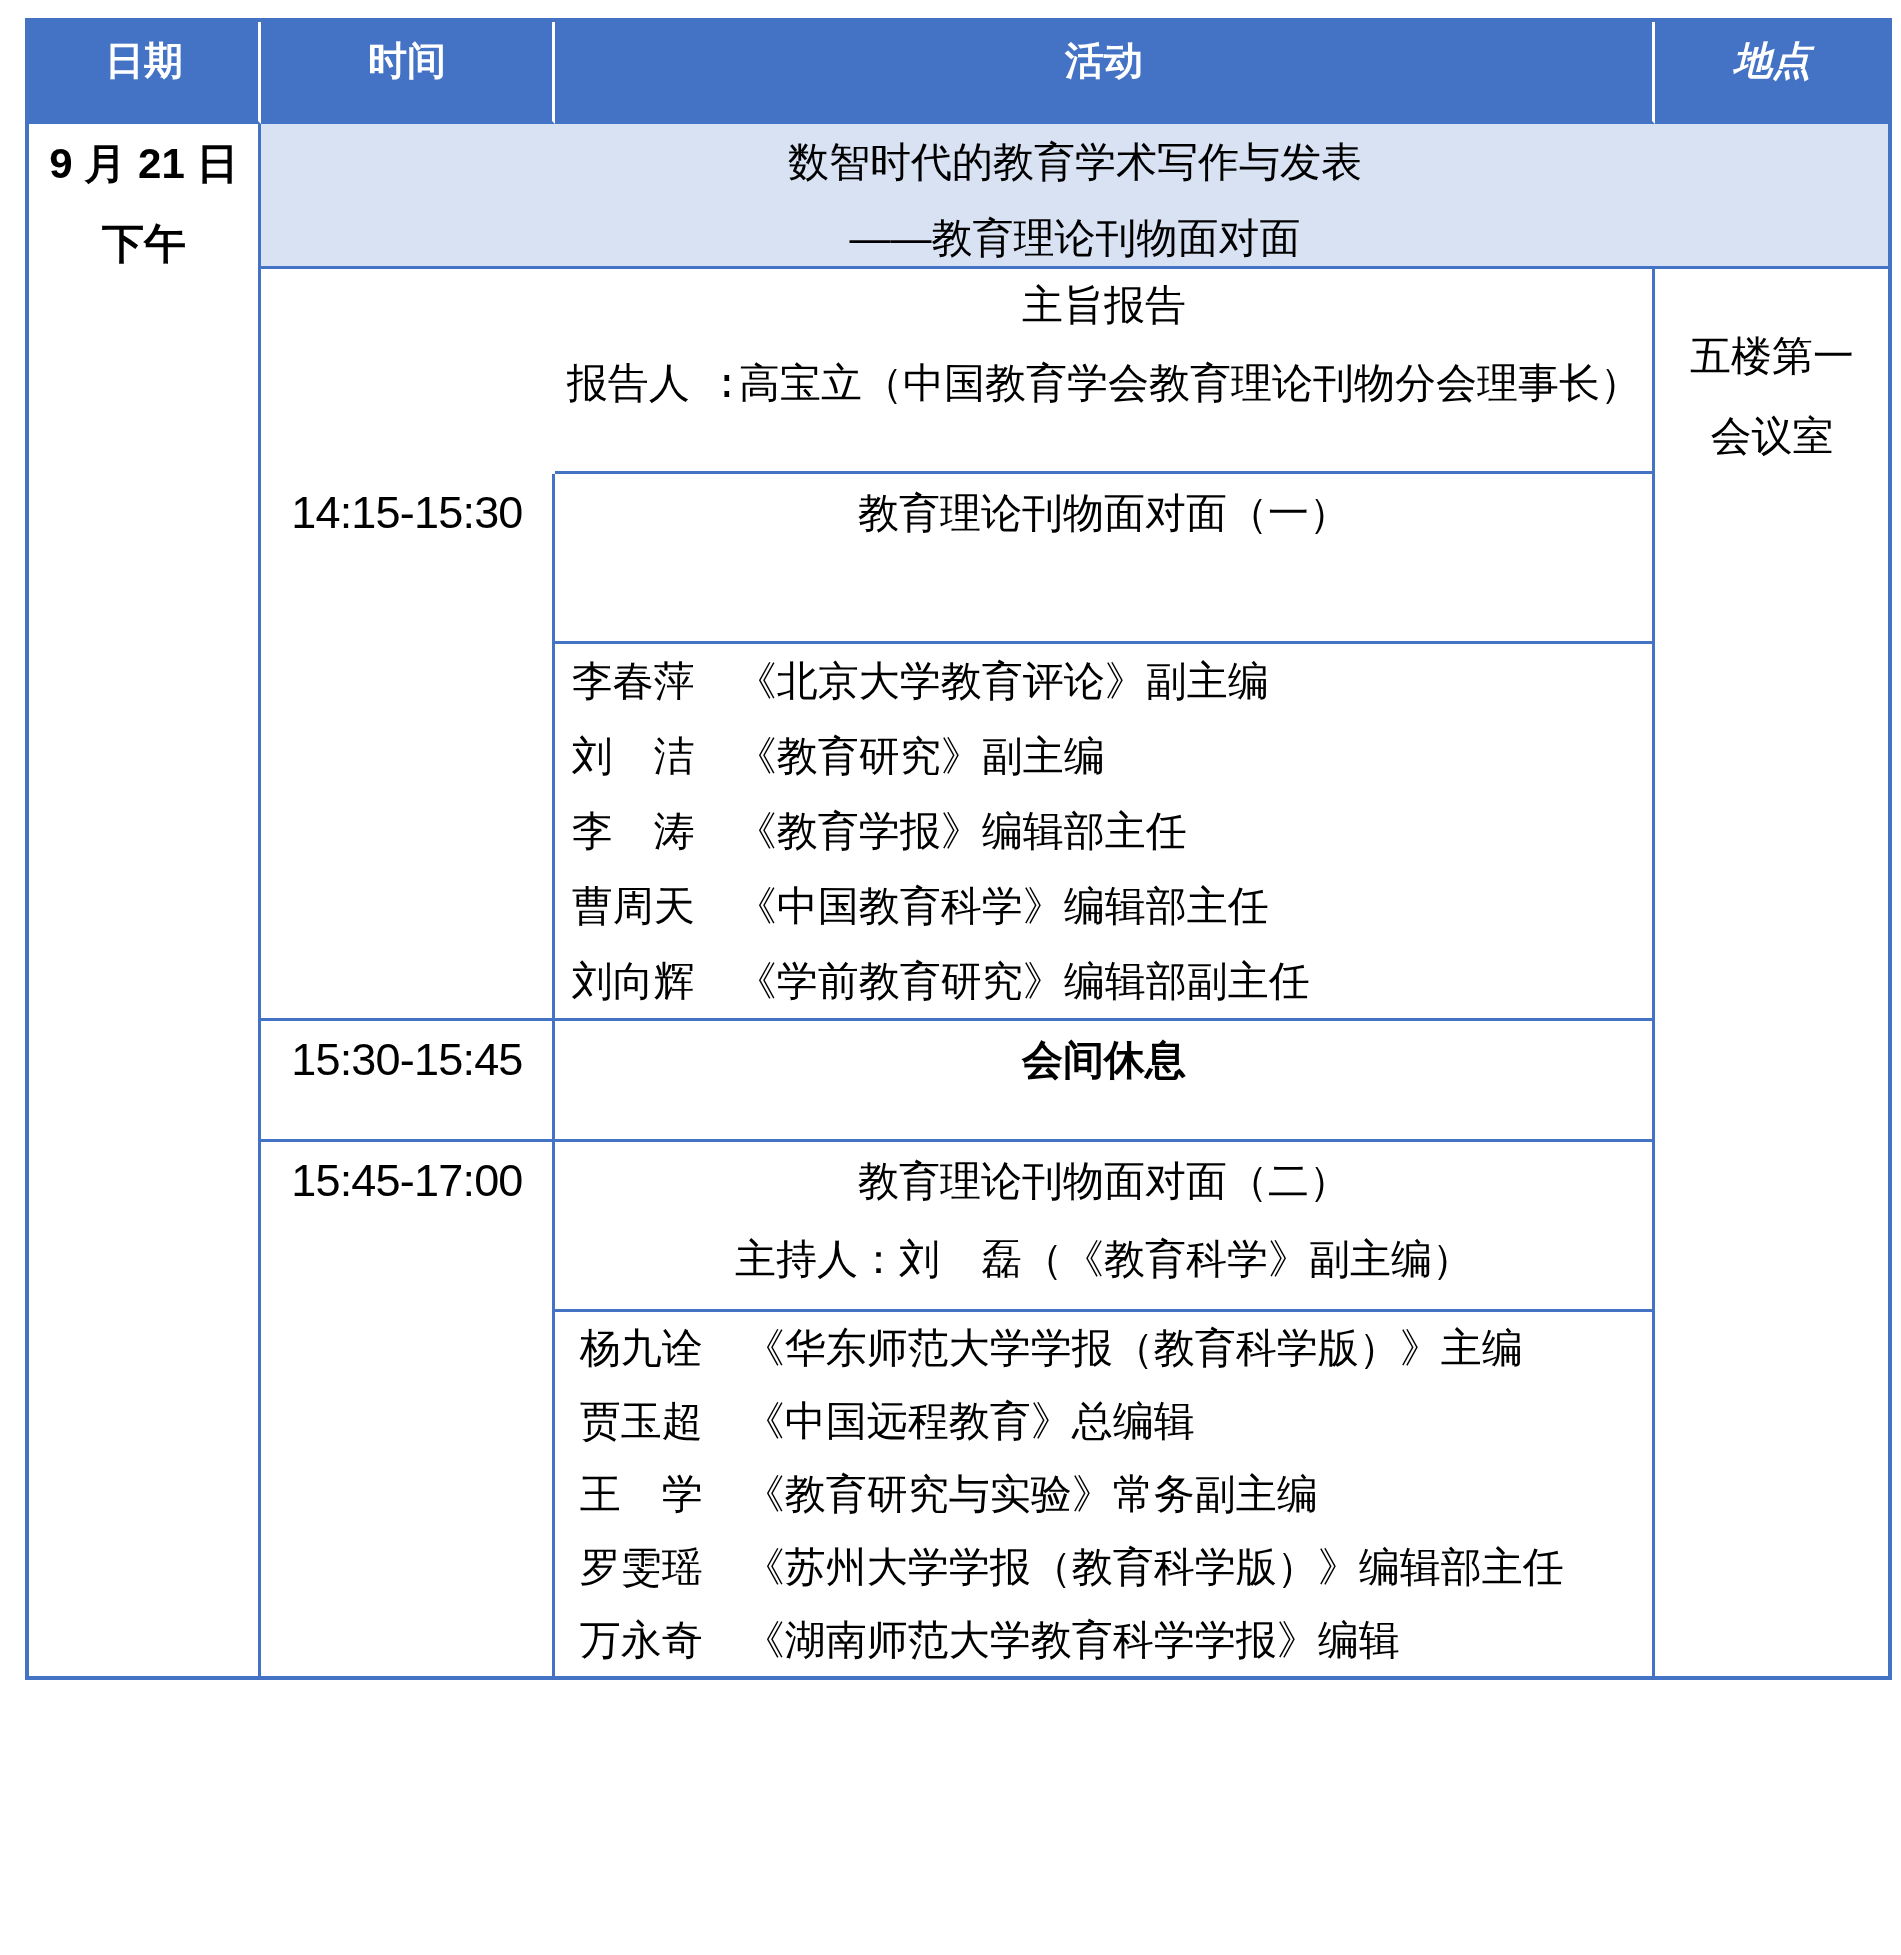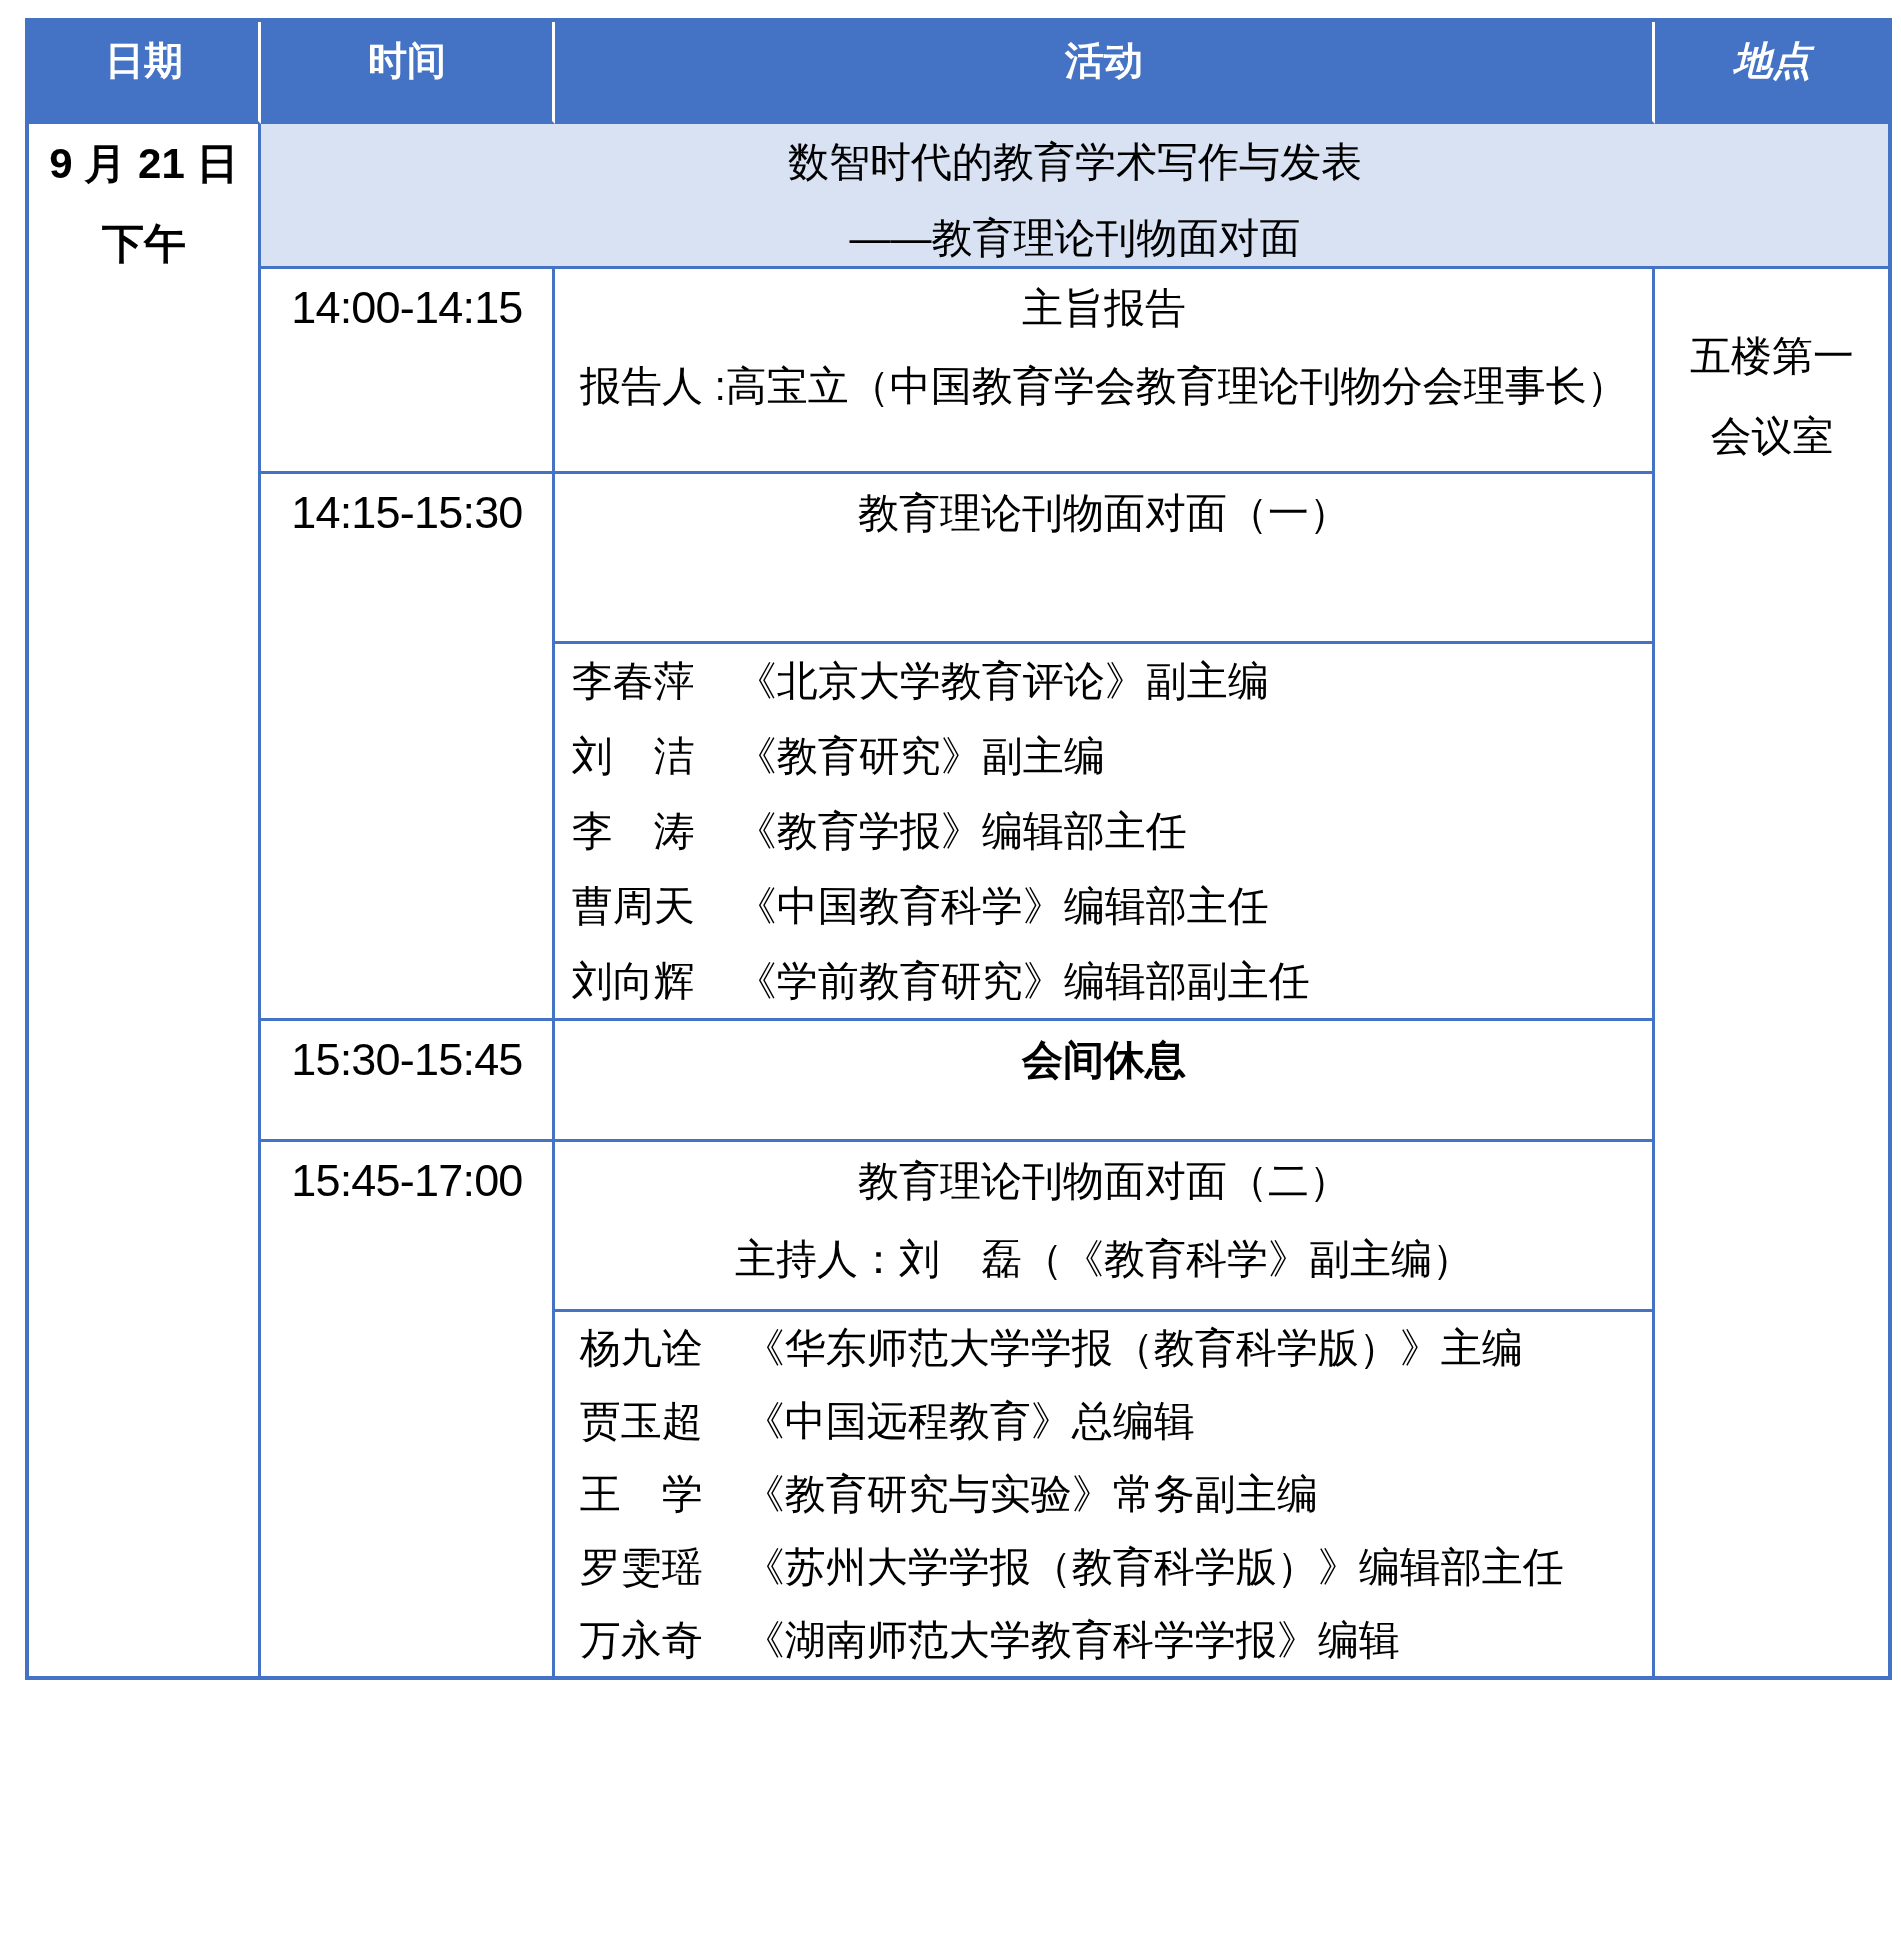--- a/index.html
+++ b/index.html
@@ -49,21 +49,21 @@
   }
   .loccell{
     grid-column:4/5; grid-row:3/9;
     line-height:80px; padding-top:47px;
   }
   .timecell{ font-size:45px; letter-spacing:-0.8px; }
   .t-keynote{ grid-column:2/3; grid-row:3/4; }
   .t-s1{ grid-column:2/3; grid-row:4/6; }
   .t-break{ grid-column:2/3; grid-row:6/7; }
   .t-s2{ grid-column:2/3; grid-row:7/9; }
-  .a-keynote{ grid-column:3/4; grid-row:3/4; }
+  .a-keynote{ grid-column:3/4; grid-row:3/4;font-family:Liberation Mono, monospace; }
   .a-s1h{ grid-column:3/4; grid-row:4/5; }
   .a-s1l{ grid-column:3/4; grid-row:5/6; }
   .a-break{ grid-column:3/4; grid-row:6/7; font-weight:bold; }
   .a-s2h{ grid-column:3/4; grid-row:7/8; }
   .a-s2l{ grid-column:3/4; grid-row:8/9; }
   .list{
     align-items:flex-start; text-align:left;
     padding-left:16.4px; line-height:75px;
   }
   .list2{ line-height:73px;margin-left:8px; }
@@ -89,23 +89,20 @@
   <div class="cell datecell no-b">
     <div>9 月 21 日</div>
     <div>下午</div>
   </div>
 
   <div class="cell section no-r">
     <div>数智时代的教育学术写作与发表</div>
     <div>——教育理论刊物面对面</div>
   </div>
 
-  <div class="cell timecell t-keynote">
-    <div>14:00-14:15</div>
-  </div>
   <div class="cell a-keynote">
     <div>主旨报告</div>
     <div>报告人 :高宝立（中国教育学会教育理论刊物分会理事长）</div>
   </div>
 
   <div class="cell timecell t-s1">
     <div>14:15-15:30</div>
   </div>
   <div class="cell a-s1h">
     <div>教育理论刊物面对面（一）</div>

